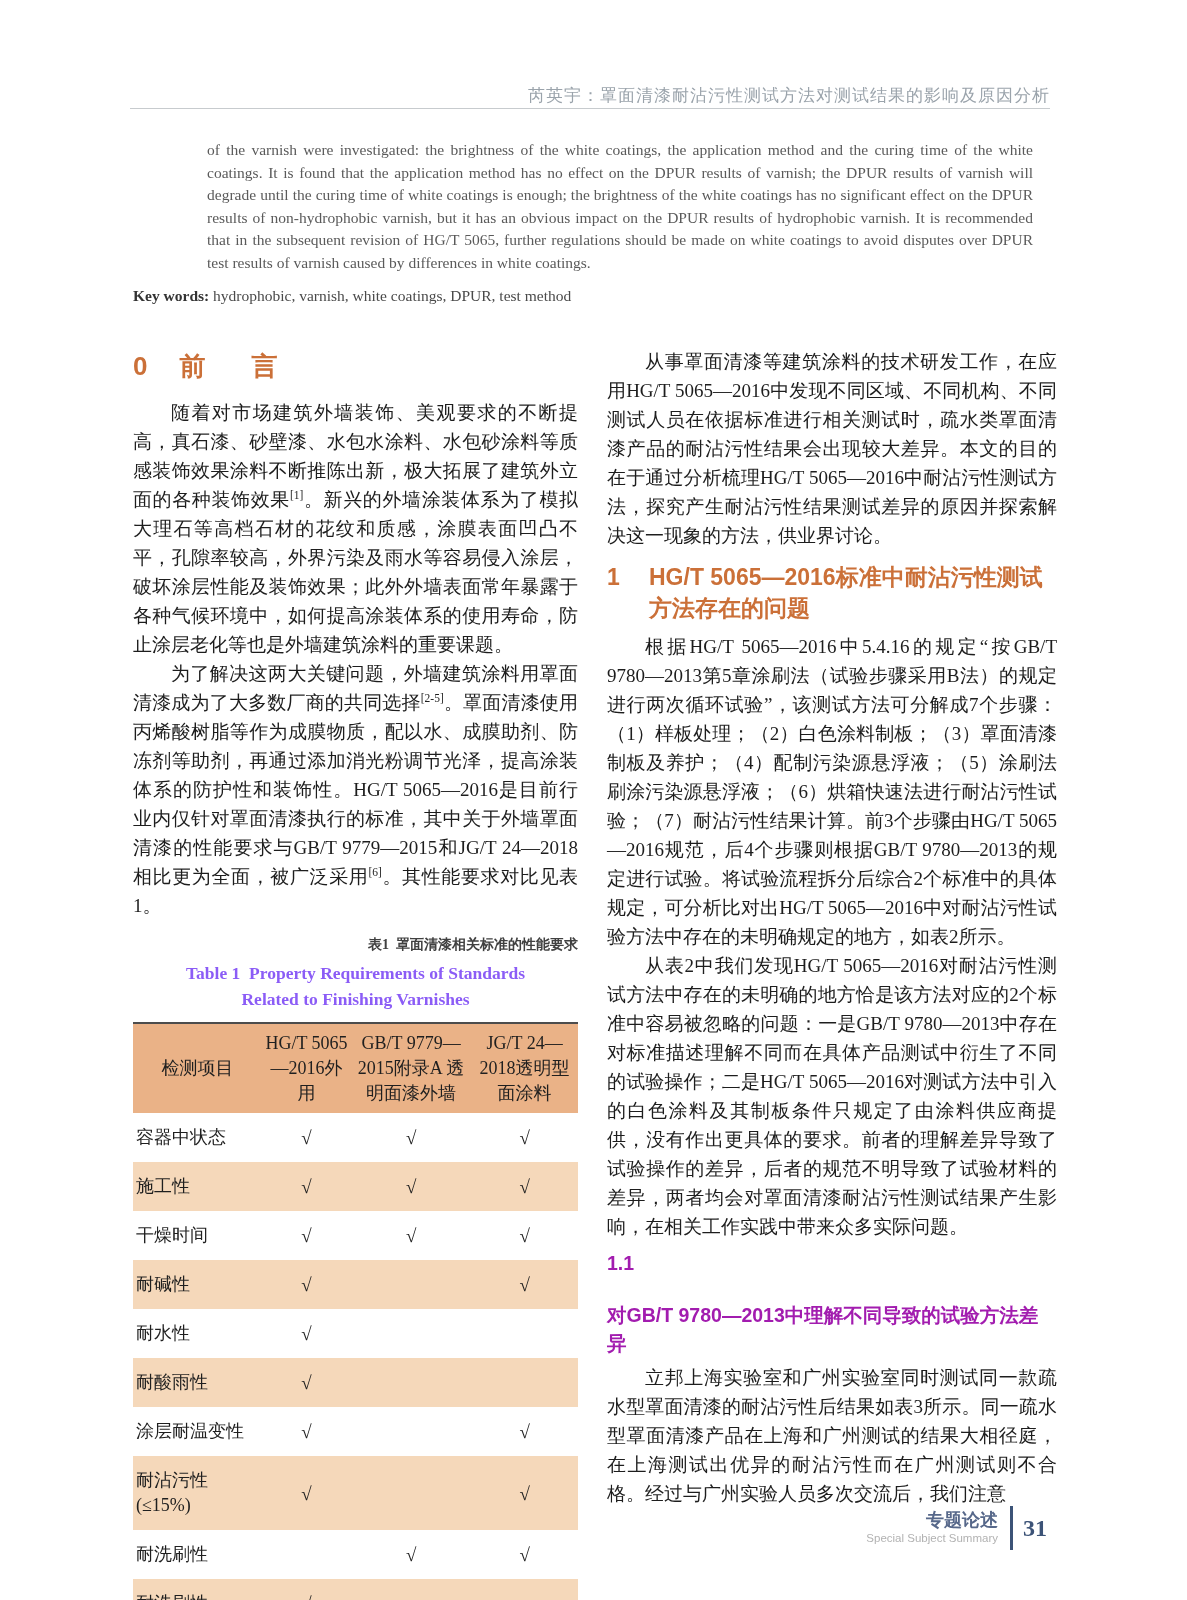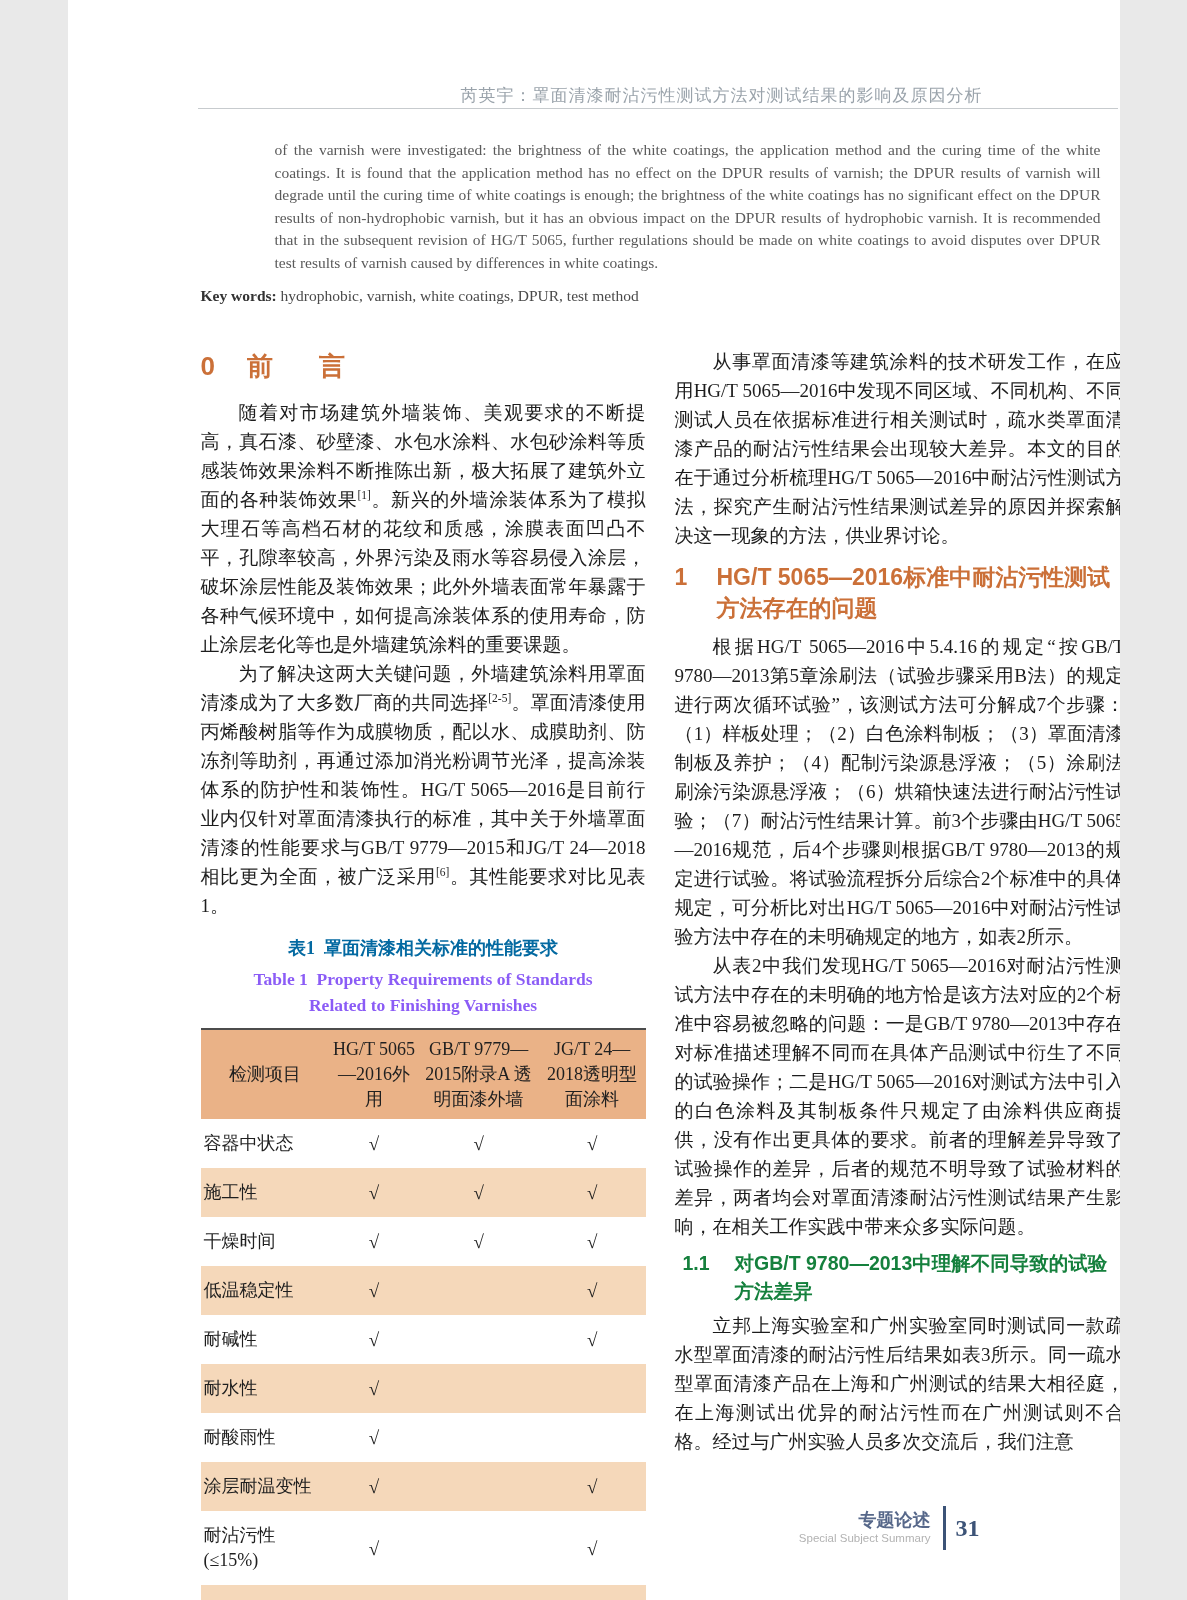--- a/index.html
+++ b/index.html
@@ -1,19 +1,19 @@
 <!DOCTYPE html>
 <html><head>
 <meta charset="utf-8">
 <style>
   * { margin: 0; padding: 0; box-sizing: border-box; }
   html, body { background: #e9e9e9; }
   .page {
     position: relative;
-    width: 1052px; height: 1600px;
+    width: 1187px; height: 1600px;
     margin: 0 auto;
     background: #ffffff;
     font-family: "Liberation Serif", serif;
     color: #1f1f1f;
     overflow: hidden;
     text-decoration: underline;
   }
   
   .running-title {
     position: absolute; top: 84px; right: 137px;
@@ -63,29 +63,29 @@
     font-family: "Liberation Sans", sans-serif;
     font-weight: bold; font-size: 23px; line-height: 31px;
     color: #cb7038; margin: 12px 0 8px 0;
   }
   .h1 .h-num { flex: 0 0 42px; }
   .h1 .h-title { flex: 1; }
   .h2 {
     display: flex;
     font-family: "Liberation Sans", sans-serif;
     font-weight: bold; font-size: 19.5px; line-height: 28px;
-    color: #15803d; margin: 8px 0 6px 8px;
+    color: #a21caf; margin: 8px 0 6px 0; flex-direction: column;
   }
   .h2 .h-num { flex: 0 0 52px; }
   .h2 .h-title { flex: 1; }
   
   .tbl-block { margin-top: 16px; }
   .tbl-caption-zh {
-    text-align: center; font-weight: bold;
-    font-size: 18px; margin-bottom: 6px; color: #0369a1;
+    text-align: right; font-weight: bold;
+    font-size: 14px; margin-bottom: 6px; color: #404040;
   }
   .tbl-caption-en {
     text-align: center; font-weight: bold;
     font-size: 17.5px; line-height: 26px; color: #8b5cf6;
     padding: 0 26px;
   }
   table.std {
     width: 100%; border-collapse: collapse; margin-top: 10px;
     border-top: 2px solid #4c4c4c; border-bottom: 2px solid #4c4c4c;
     font-size: 18px;
@@ -190,26 +190,20 @@
                 <td class="c-chk">√</td>
                 <td class="c-chk">√</td>
               </tr>
             <tr>
                 <td class="c-item"><span>干燥时间</span></td>
                 <td class="c-chk">√</td>
                 <td class="c-chk">√</td>
                 <td class="c-chk">√</td>
               </tr>
             <tr>
-                <td class="c-item"><span>低温稳定性</span></td>
-                <td class="c-chk">√</td>
-                <td class="c-chk"></td>
-                <td class="c-chk">√</td>
-              </tr>
-            <tr>
                 <td class="c-item"><span>耐碱性</span></td>
                 <td class="c-chk">√</td>
                 <td class="c-chk"></td>
                 <td class="c-chk">√</td>
               </tr>
             <tr>
                 <td class="c-item"><span>耐水性</span></td>
                 <td class="c-chk">√</td>
                 <td class="c-chk"></td>
                 <td class="c-chk"></td>

